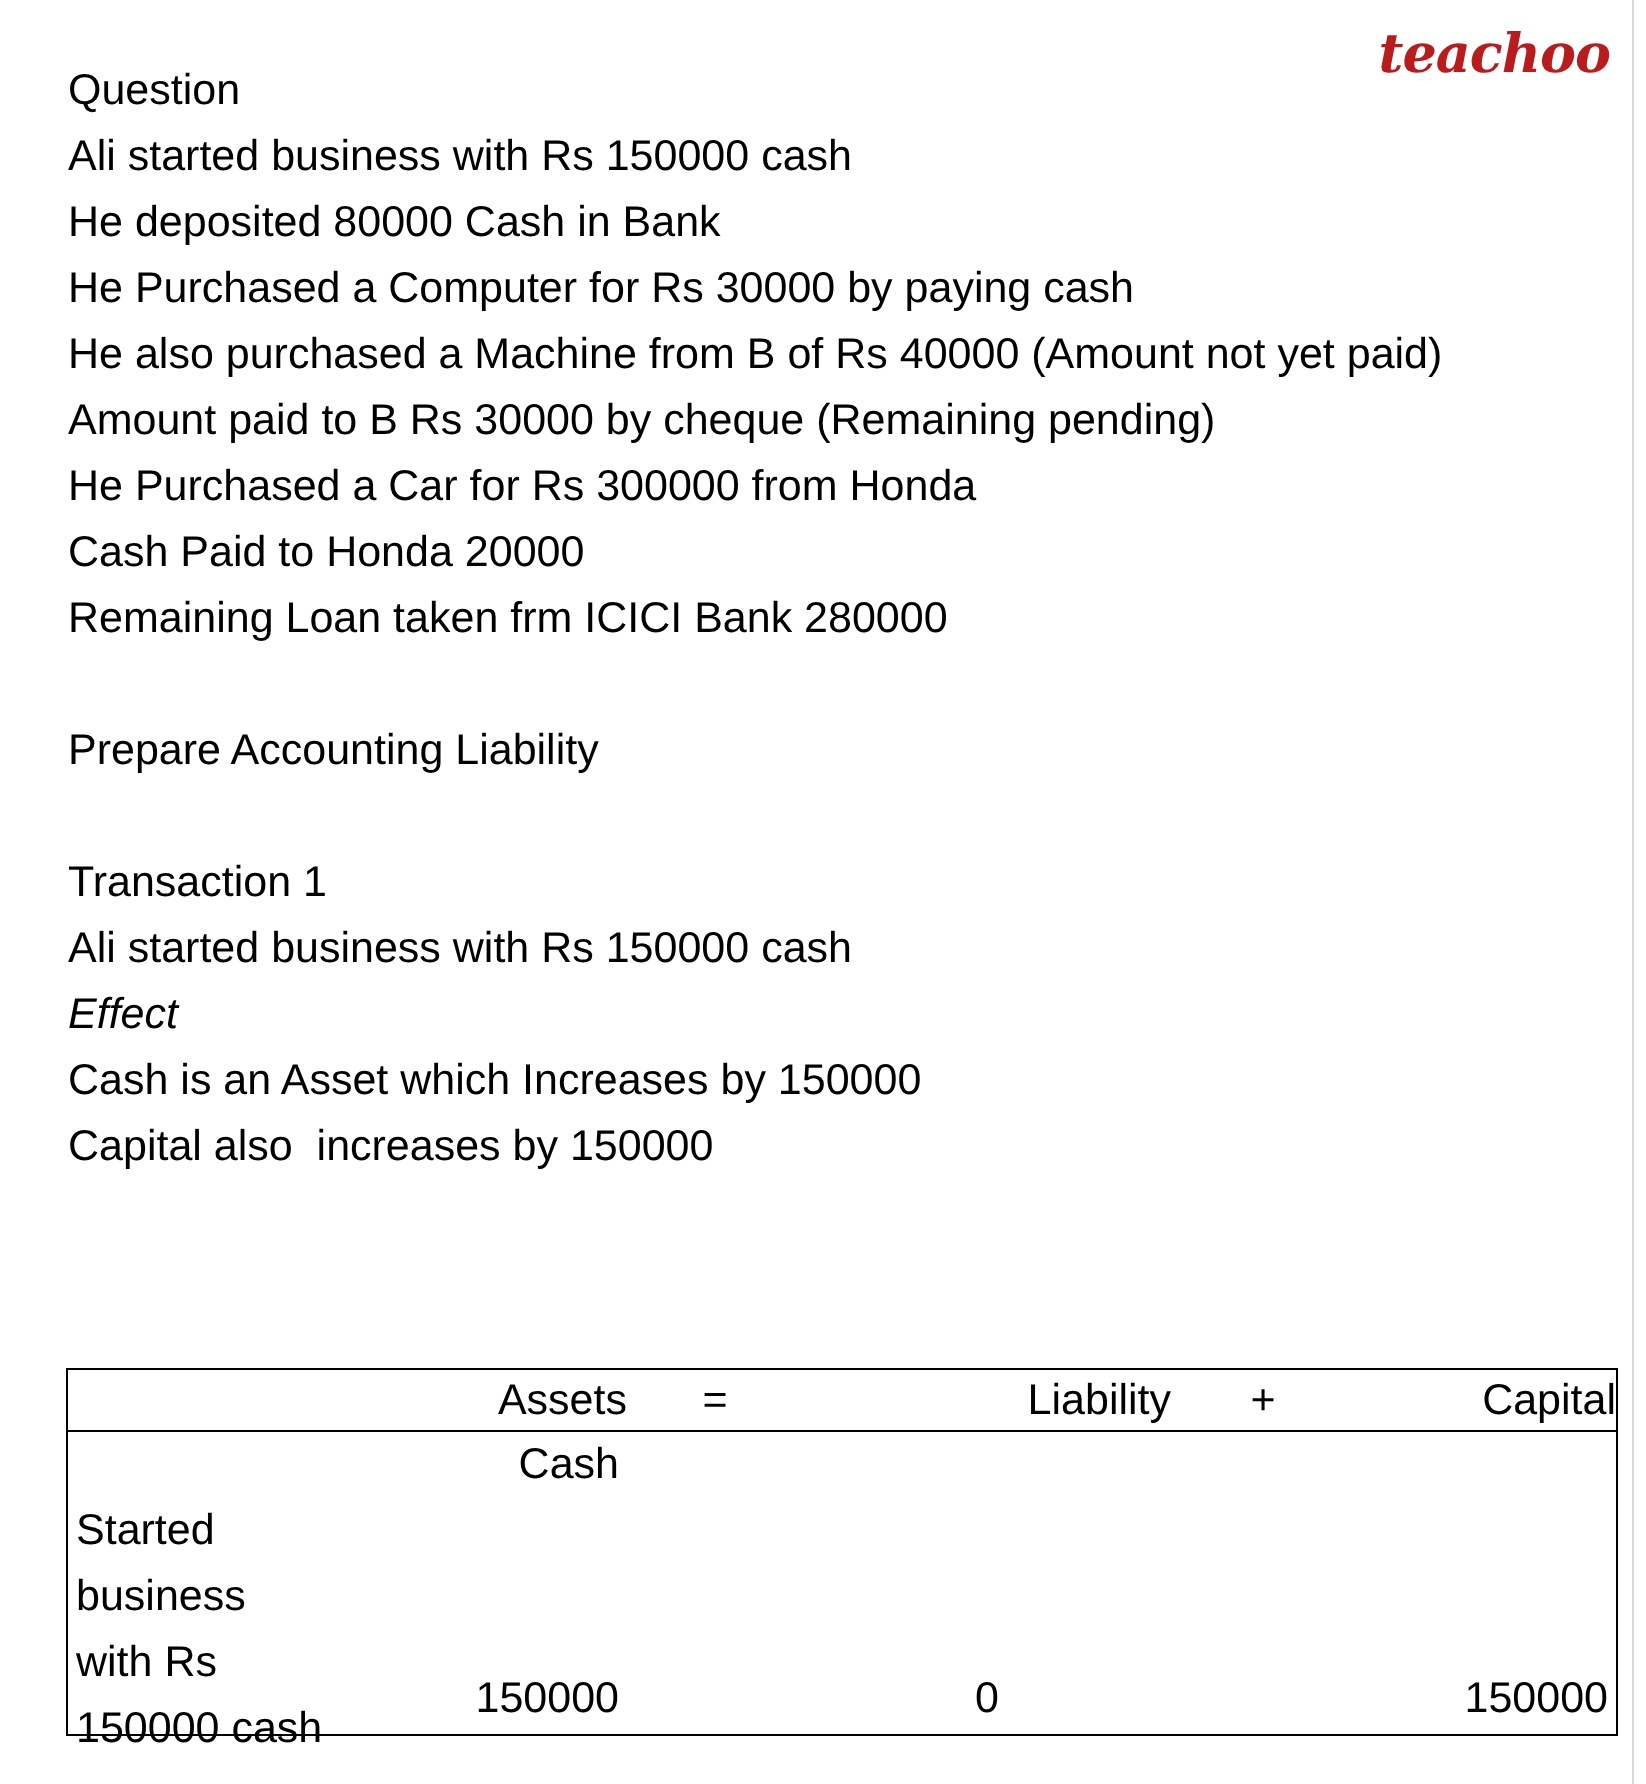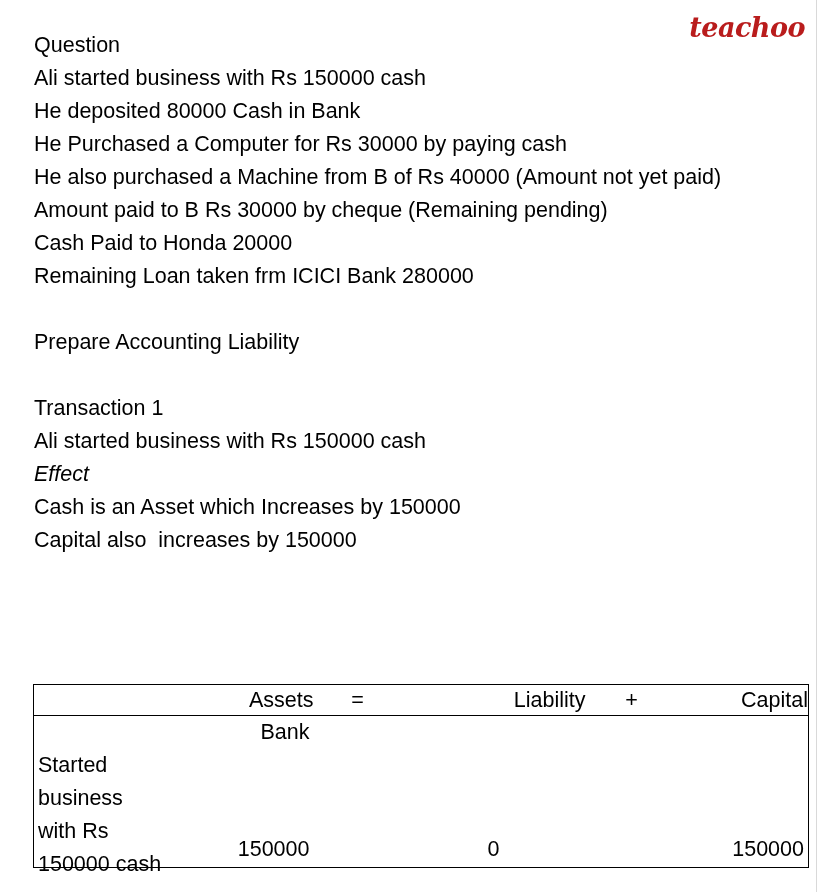--- a/index.html
+++ b/index.html
@@ -145,20 +145,21 @@
 
 <div class="logo">teachoo</div>
 
 <div class="doc-body">
   <div class="line bold">Question</div>
   <div class="line">Ali started business with Rs 150000 cash</div>
   <div class="line">He deposited 80000 Cash in Bank</div>
   <div class="line">He Purchased a Computer for Rs 30000 by paying cash</div>
   <div class="line">He also purchased a Machine from B of Rs 40000 (Amount not yet paid)</div>
   <div class="line">Amount paid to B Rs 30000 by cheque (Remaining pending)</div>
+  <div class="line">He Purchased a Car for Rs 300000 from Honda</div>
   <div class="line">Cash Paid to Honda 20000</div>
   <div class="line">Remaining Loan taken frm ICICI Bank 280000</div>
   <div class="line blank"></div>
   <div class="line">Prepare Accounting Liability</div>
   <div class="line blank"></div>
   <div class="line bold">Transaction 1</div>
   <div class="line">Ali started business with Rs 150000 cash</div>
   <div class="line italic">Effect</div>
   <div class="line">Cash is an Asset which Increases by 150000</div>
   <div class="line">Capital also  increases by 150000</div>
@@ -187,21 +188,21 @@
     </thead>
     <tbody>
       <tr>
         <td class="body-cell">
           <span class="desc-text">Started
 business
 with Rs
 150000 cash</span>
         </td>
         <td class="body-cell">
-          <span class="sub-label">Bank</span>
+          <span class="sub-label">Cash</span>
           <span class="val-right">150000</span>
         </td>
         <td class="body-cell">
           <span class="val-center"></span>
         </td>
         <td class="body-cell">
           <span class="sub-label"></span>
           <span class="val-center">0</span>
         </td>
         <td class="body-cell">

